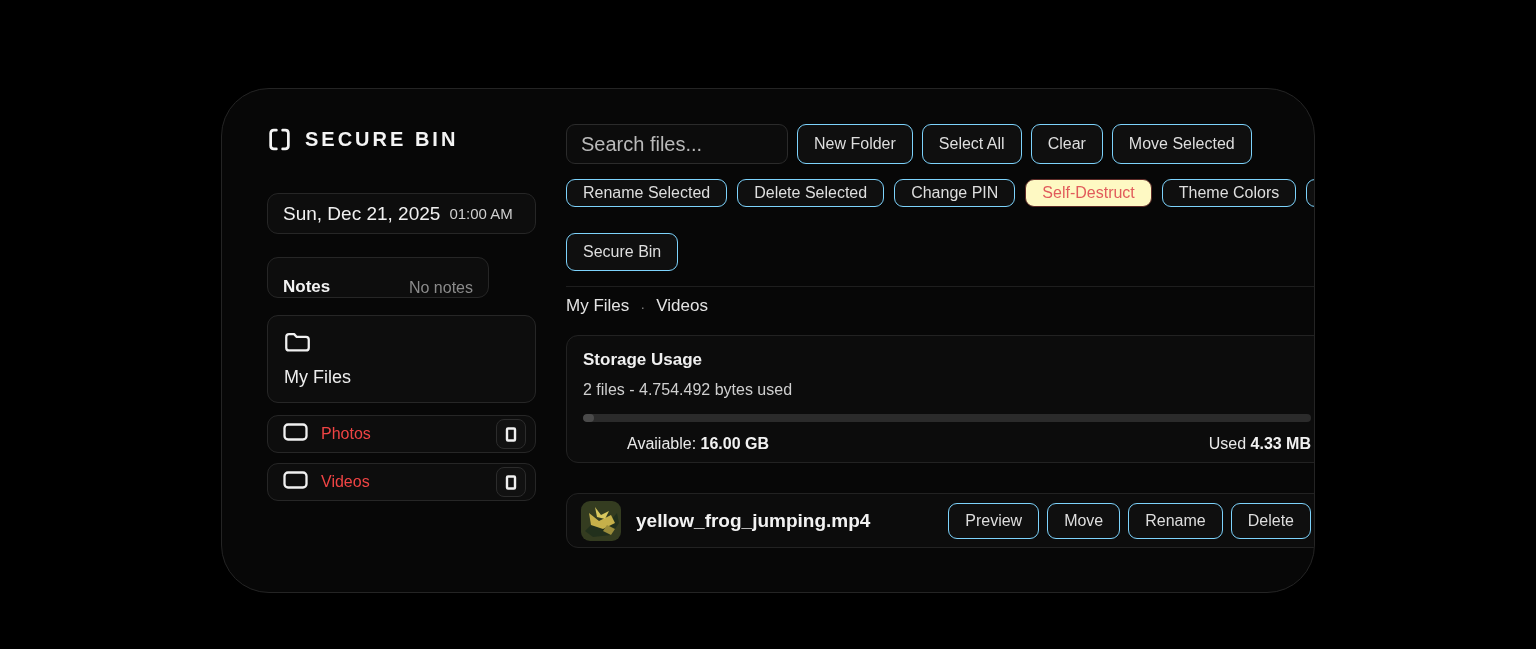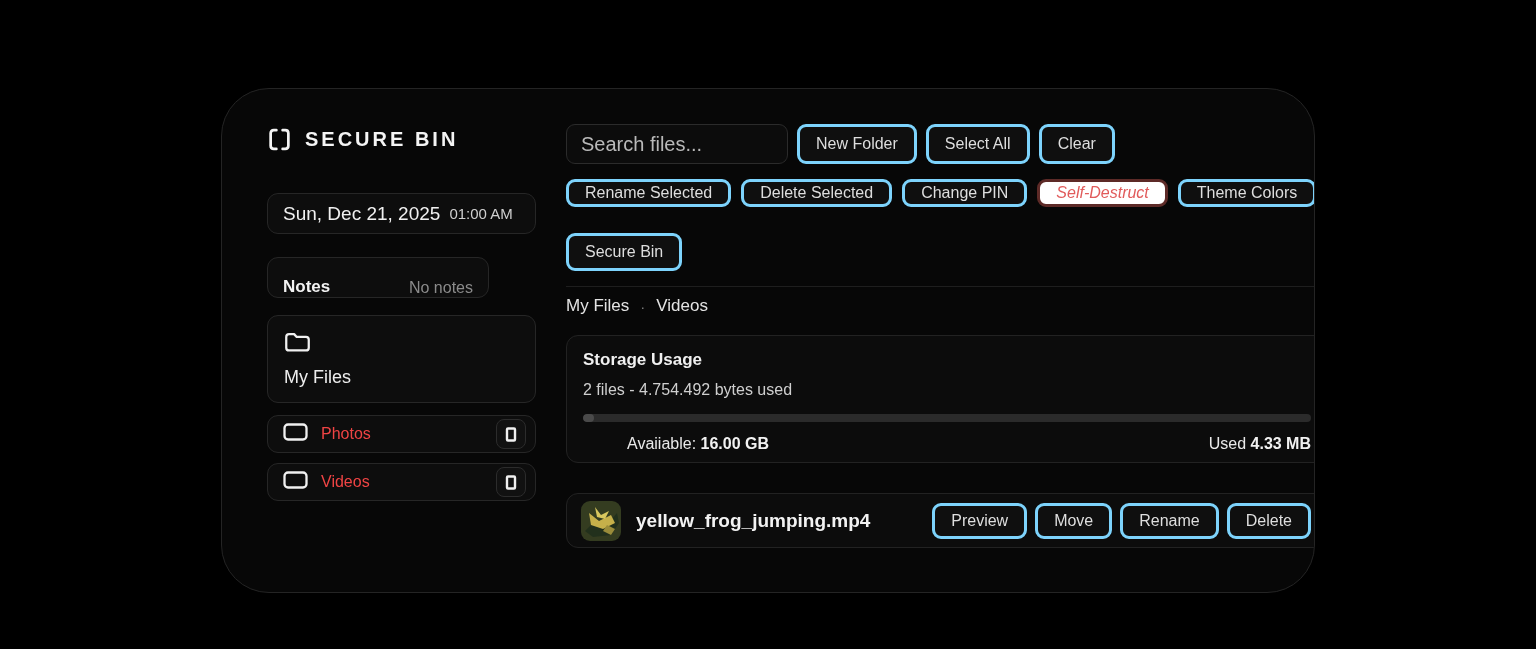--- a/index.html
+++ b/index.html
@@ -33,35 +33,35 @@
 
   .side-row { left:45px; width:269px; height:38px; display:flex; align-items:center;
     padding:0 9px 0 15px; gap:13px; cursor:pointer; }
   .side-row.photos { top:326px; }
   .side-row.videos { top:374px; }
   .side-row-label { color:#ef4444; font-size:16px; flex:1; }
   .mini-btn { width:30px; height:30px; border:1px solid #2c2c2c; border-radius:8px;
     background:#111; display:flex; align-items:center; justify-content:center; cursor:pointer; }
 
   
-  .btn { background:#0f0f0f; border:3px solid #7dd3fc; border-radius:9px; color:#dedede;
+  .btn { background:#0f0f0f; border:1px solid #7dd3fc; border-radius:9px; color:#dedede;
     font-size:16px; display:inline-flex; align-items:center; justify-content:center;
     padding:0 16px; cursor:pointer; white-space:nowrap;
     font-family:"Liberation Sans", sans-serif; }
   .row1 { position:absolute; left:344px; top:35px; height:40px; display:flex; gap:9px; }
   .row1 .btn { height:40px; }
   .search { width:222px; height:40px; background:#0c0c0c; border:1px solid #2b2b2b;
     border-radius:9px; color:#eaeaea; font-size:20px; padding:0 14px; outline:none;
     font-family:"Liberation Sans", sans-serif; }
   .search::placeholder { color:#b9b9b9; }
   .row2 { position:absolute; left:344px; top:90px; height:38px; display:flex; gap:10px; }
   .row2 .btn { height:28px; }
   .row3 { position:absolute; left:344px; top:144px; height:38px; display:flex; }
   .row3 .btn { height:38px; }
-  .btn.danger { color:#e15b5b; border-color:#5d2a27; background:#ffffff;font-style:italic; }
+  .btn.danger { color:#e15b5b; border-color:#5d2a27; background:#fef9c3; }
   .btn.clipped { width:72px; justify-content:flex-start; padding-left:12px; color:#cfcfcf; }
 
   .divider { position:absolute; left:344px; top:197px; width:750px; height:1px; background:#1e1e1e; }
 
   .breadcrumb { position:absolute; left:344px; top:207px; display:flex; align-items:center;
     gap:11px; font-size:17px; }
   .crumb { color:#e3e3e3; cursor:pointer; }
   .crumb-sep { color:#7a7a7a; font-size:15px; }
 
   
@@ -148,20 +148,21 @@
           <rect x="2" y="1.5" width="8" height="12" rx="1"></rect>
         </svg>
       </span>
     </div>
 
     <div class="row1">
       <input class="search" type="text" placeholder="Search files..." style="">
       <button class="btn">New Folder</button>
       <button class="btn">Select All</button>
       <button class="btn">Clear</button>
+      <button class="btn">Move Selected</button>
     </div>
 
     <div class="row2">
       <button class="btn">Rename Selected</button>
       <button class="btn">Delete Selected</button>
       <button class="btn">Change PIN</button>
       <button class="btn danger">Self-Destruct</button>
       <button class="btn">Theme Colors</button>
       <button class="btn clipped">I</button>
     </div>

